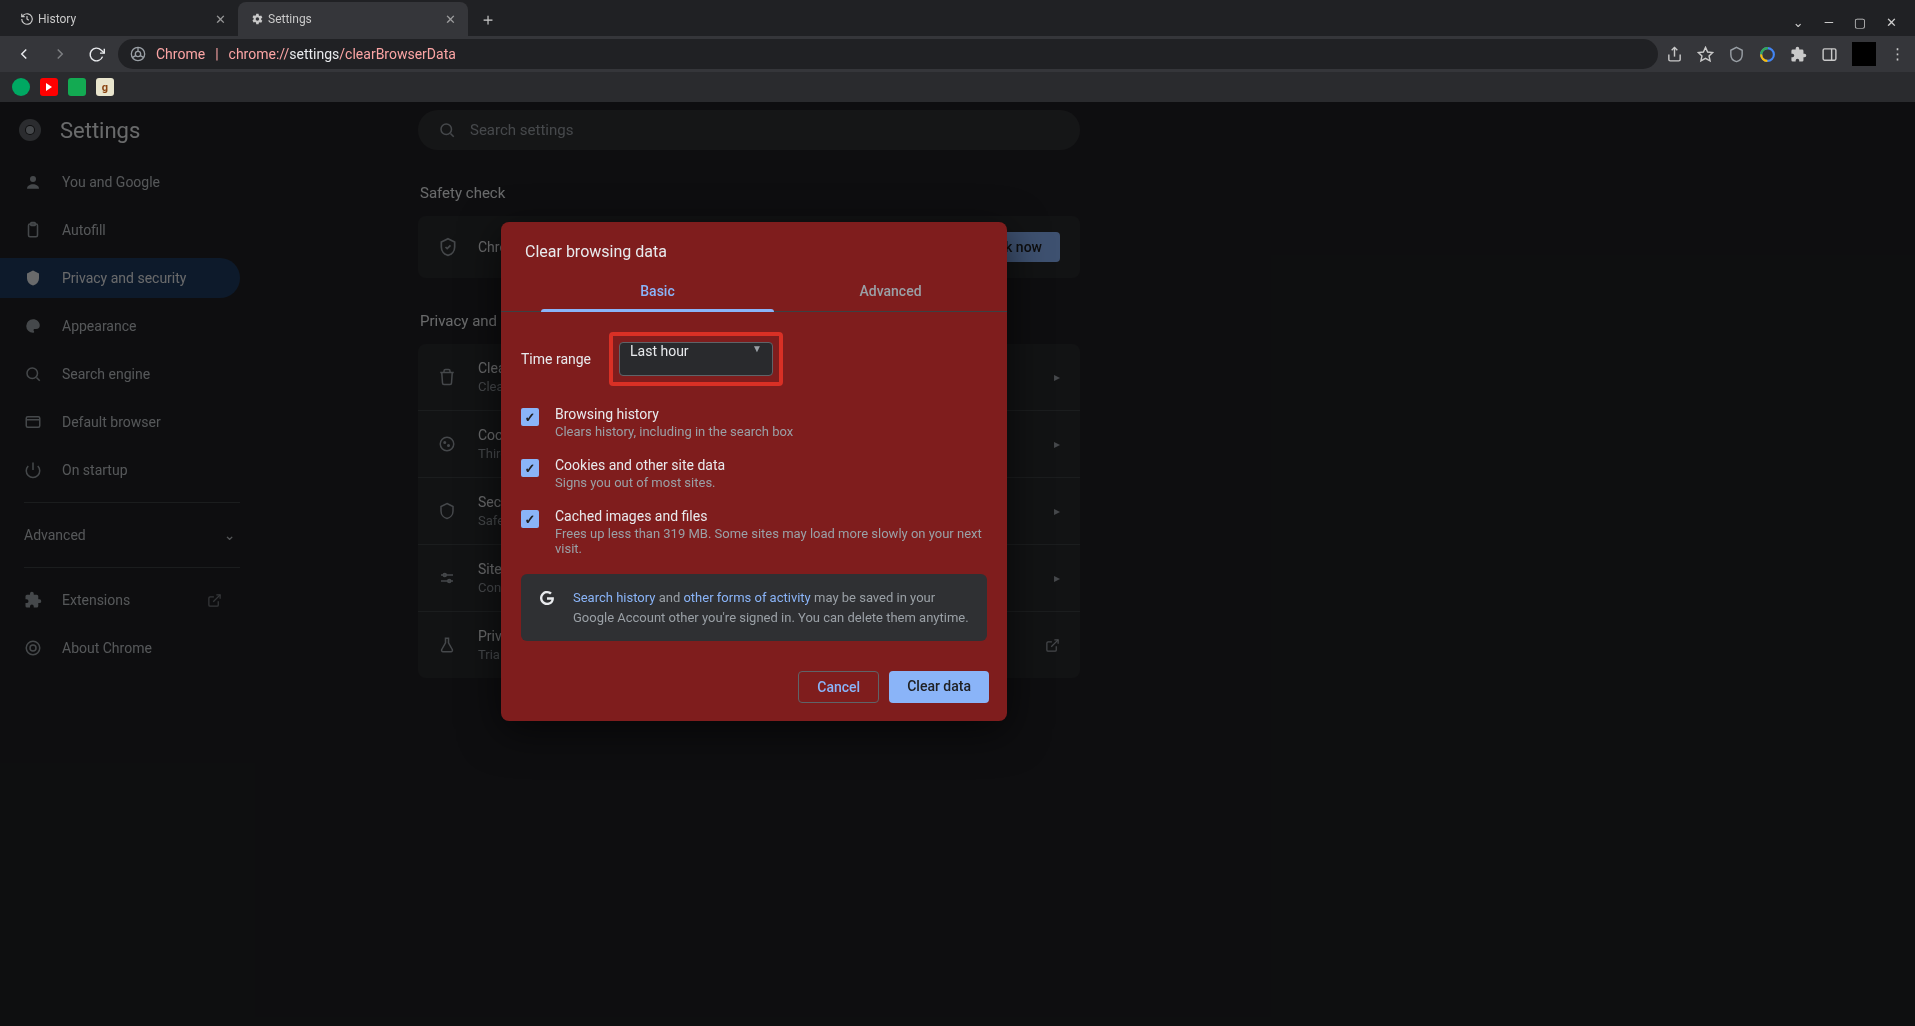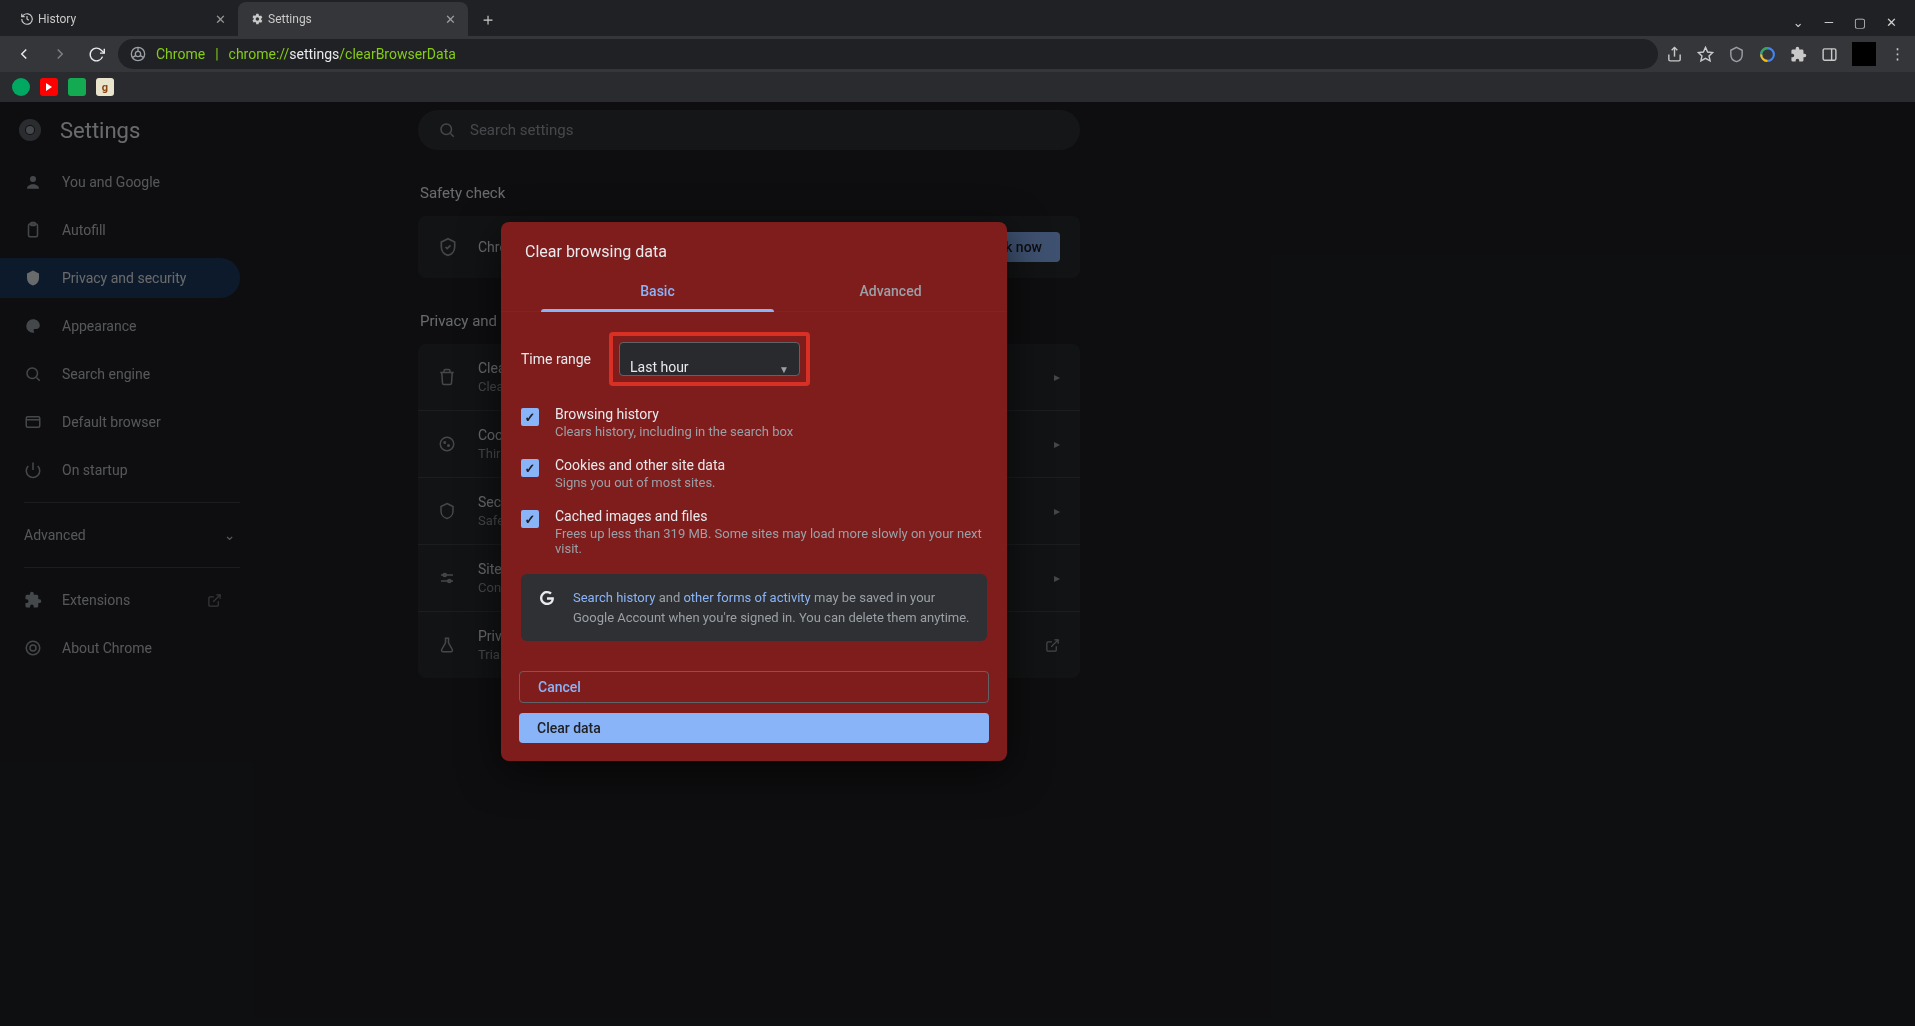--- a/index.html
+++ b/index.html
@@ -12,21 +12,21 @@
 .tab .close { margin-left:auto; opacity:.7; font-size:13px; }
 .newtab { width:28px; height:28px; display:flex; align-items:center; justify-content:center; color:#c9c9c9; margin-left:6px; margin-bottom:3px; font-size:17px; }
 .winctrl { margin-left:auto; display:flex; gap:20px; padding:0 18px 6px 0; color:#cfcfcf; align-items:center; }
 .winctrl span { font-size:13px; }
 
 
 .urlrow { height:36px; background:#35363a; display:flex; align-items:center; padding:0 10px; gap:8px; }
 .navicon { width:28px; height:28px; display:flex; align-items:center; justify-content:center; color:#9aa0a6; border-radius:50%; }
 .navicon.enabled { color:#e8eaed; }
 .omnibox { flex:1; height:30px; background:#202124; border-radius:15px; display:flex; align-items:center; padding:0 12px; gap:10px; font-size:14px; color:#9aa0a6; }
-.omnibox .muted { color:#84cc16; }
+.omnibox .muted { color:#fca5a5; }
 .omnibox .strong { color:#e8eaed; }
 .urlactions { display:flex; gap:14px; align-items:center; color:#c9c9c9; font-size:15px; }
 .avatar-square { width:24px; height:24px; background:#000; }
 
 
 .bmbar { height:30px; background:#2a2b2e; display:flex; align-items:center; gap:10px; padding:0 12px; }
 .bm-icon { width:18px; height:18px; border-radius:3px; }
 
 
 .page { position:absolute; top:102px; left:0; right:0; bottom:0; background:#202124; }
@@ -65,30 +65,30 @@
 .dialog { position:absolute; left:501px; top:120px; width:506px; background:#7f1d1d; border-radius:8px; box-shadow:0 10px 40px rgba(0,0,0,.6); overflow:hidden; display:flex; flex-direction:column; }
 .dlg-title { padding:20px 24px 10px; font-size:16px; color:#e8eaed; }
 .dlg-tabs { display:flex; border-bottom:1px solid #3c4043; }
 .dlg-tab { flex:1; text-align:center; padding:12px 0; font-size:14px; color:#9aa0a6; font-weight:500; position:relative; }
 .dlg-tab.active { color:#8ab4f8;margin-left:40px; }
 .dlg-tab.active::after { content:""; position:absolute; left:0; right:0; bottom:-1px; height:3px; background:#8ab4f8; border-radius:3px 3px 0 0; }
 .dlg-body { padding:10px 20px 16px; }
 .trow { display:flex; align-items:center; gap:14px; padding:10px 0; }
 .trow .lbl { font-size:14px; color:#e8eaed; min-width:74px; }
 .dd-wrap { border:4px solid #d93025; padding:6px; border-radius:4px; }
-.dd { width:181px; height:34px; border:1px solid #5f6368; border-radius:4px; background:#292a2d; display:flex; align-items:flex-end; padding:0 10px; color:#e8eaed; font-size:14px; }
+.dd { width:154px; height:34px; border:1px solid #5f6368; border-radius:4px; background:#292a2d; display:flex; align-items:flex-start; padding:0 10px; color:#e8eaed; font-size:14px; }
 .dd .arw { margin-left:auto; font-size:10px; color:#9aa0a6; }
 .chkrow { display:flex; gap:16px; padding:10px 0 8px; }
 .chk { width:18px; height:18px; background:#8ab4f8; border-radius:2px; display:flex; align-items:center; justify-content:center; margin-top:2px; flex-shrink:0; }
 .chk::after { content:"✓"; color:#202124; font-size:13px; font-weight:bold; }
 .chkrow .txt .t1 { font-size:14px; color:#e8eaed; }
 .chkrow .txt .t2 { font-size:13px; color:#9aa0a6; margin-top:2px; }
 .infocard { background:#2f3033; border-radius:6px; padding:14px 16px; display:flex; gap:16px; margin-top:10px; font-size:13px; color:#9aa0a6; line-height:1.5; }
 .elink { color:#8ab4f8; }
-.dlg-actions { display:flex; justify-content:flex-end; gap:10px; padding:14px 18px 18px;flex-direction:column; }
+.dlg-actions { display:flex; justify-content:flex-end; gap:10px; padding:14px 18px 18px; }
 .btn { padding:7px 18px; border-radius:4px; font-size:14px; font-weight:500; }
 .btn.cancel { border:1px solid #5f6368; color:#8ab4f8; background:transparent; }
 .btn.primary { background:#8ab4f8; color:#202124; }
 
 svg { display:block; }
 </style>
 </head>
 <body>
 
 <div class="titlebar">
@@ -451,21 +451,21 @@
           <div class="t2">Frees up less than 319 MB. Some sites may load more slowly on your next visit.</div>
         </div>
       </div>
       <div class="infocard">
         <span>
           <svg width="20" height="20" viewBox="0 0 24 24">
               <path fill="#e8eaed" d="M21.35 11.1H12v2.9h5.35c-.5 2.4-2.6 3.6-5.35 3.6a5.6 5.6 0 1 1 0-11.2c1.4 0 2.7.5 3.7 1.4l2.1-2.1A8.5 8.5 0 1 0 12 20.5c4.9 0 8.3-3.4 8.3-8.2 0-.4 0-.8-.1-1.2z"></path>
             </svg>
         </span>
         <div>
-          <span class="elink">Search history</span><span> and </span><span class="elink">other forms of activity</span><span> may be saved in your Google Account when you're signed in. You can delete them anytime.</span>
+          <span class="elink">Search history</span><span> and </span><span class="elink">other forms of activity</span><span> may be saved in your Google Account other you're signed in. You can delete them anytime.</span>
         </div>
       </div>
     </div>
     <div class="dlg-actions">
       <div class="btn cancel">Cancel</div>
       <div class="btn primary">Clear data</div>
     </div>
   </div>
 
 </div>

